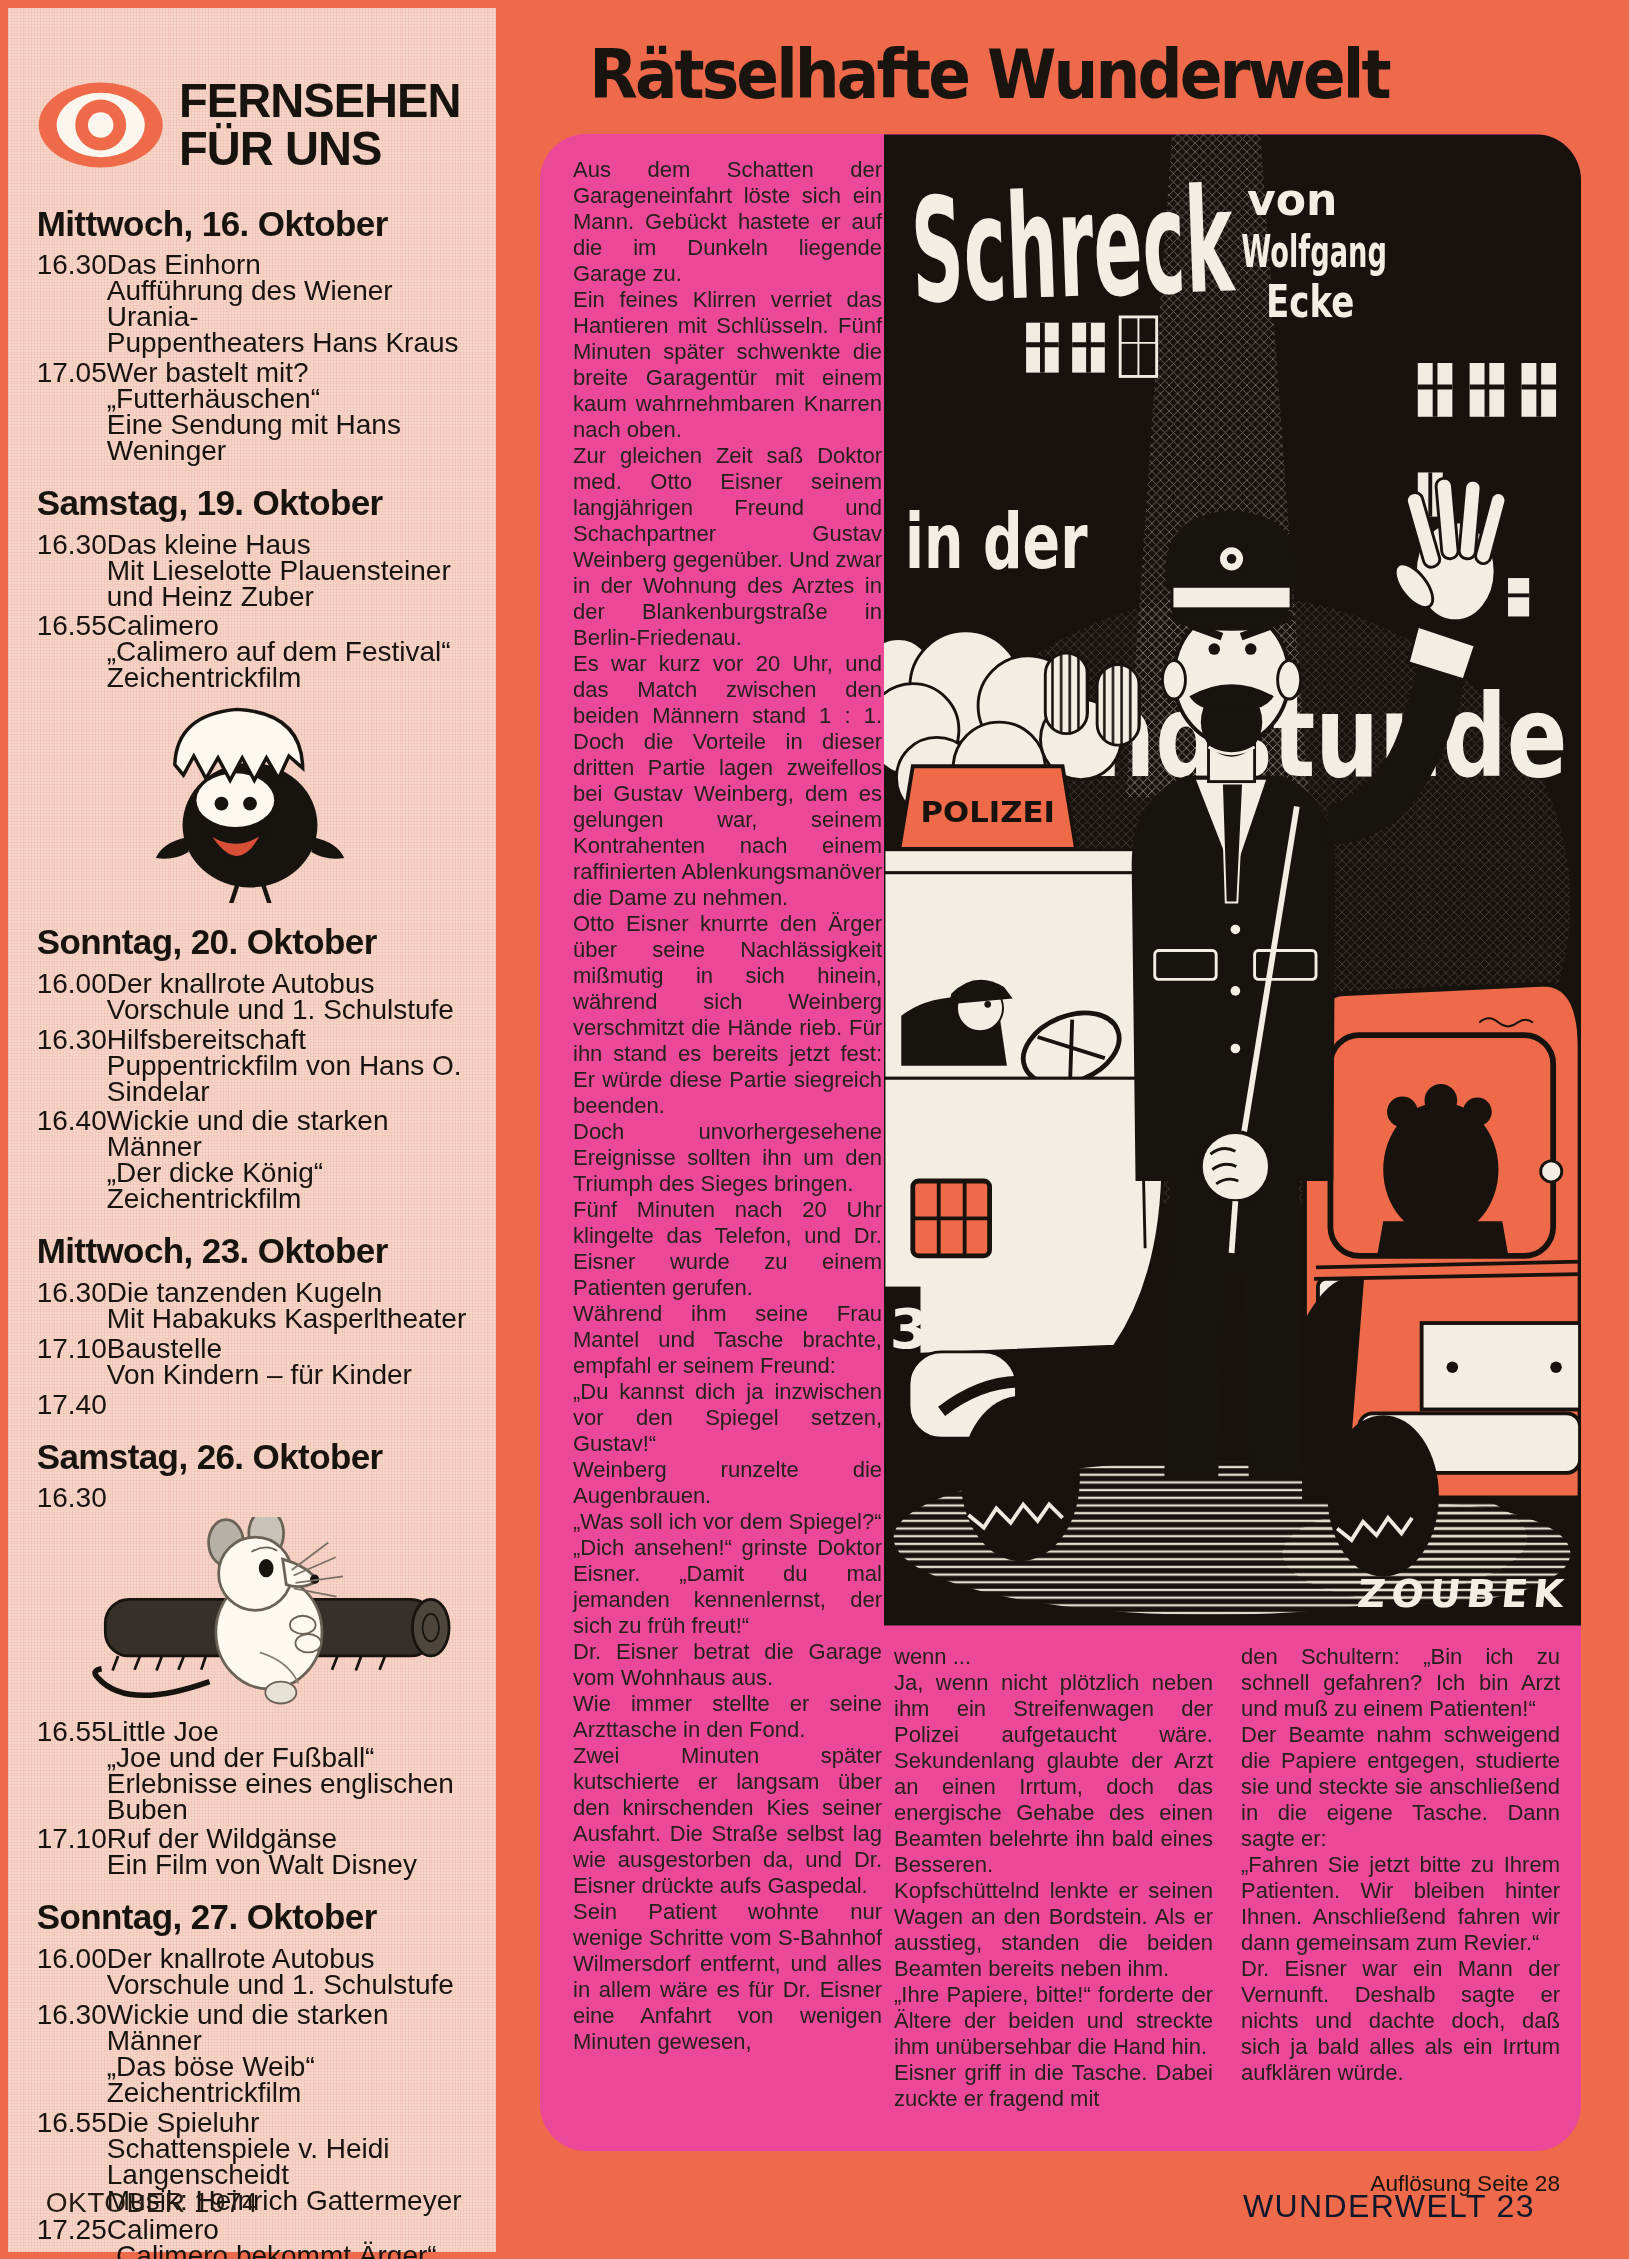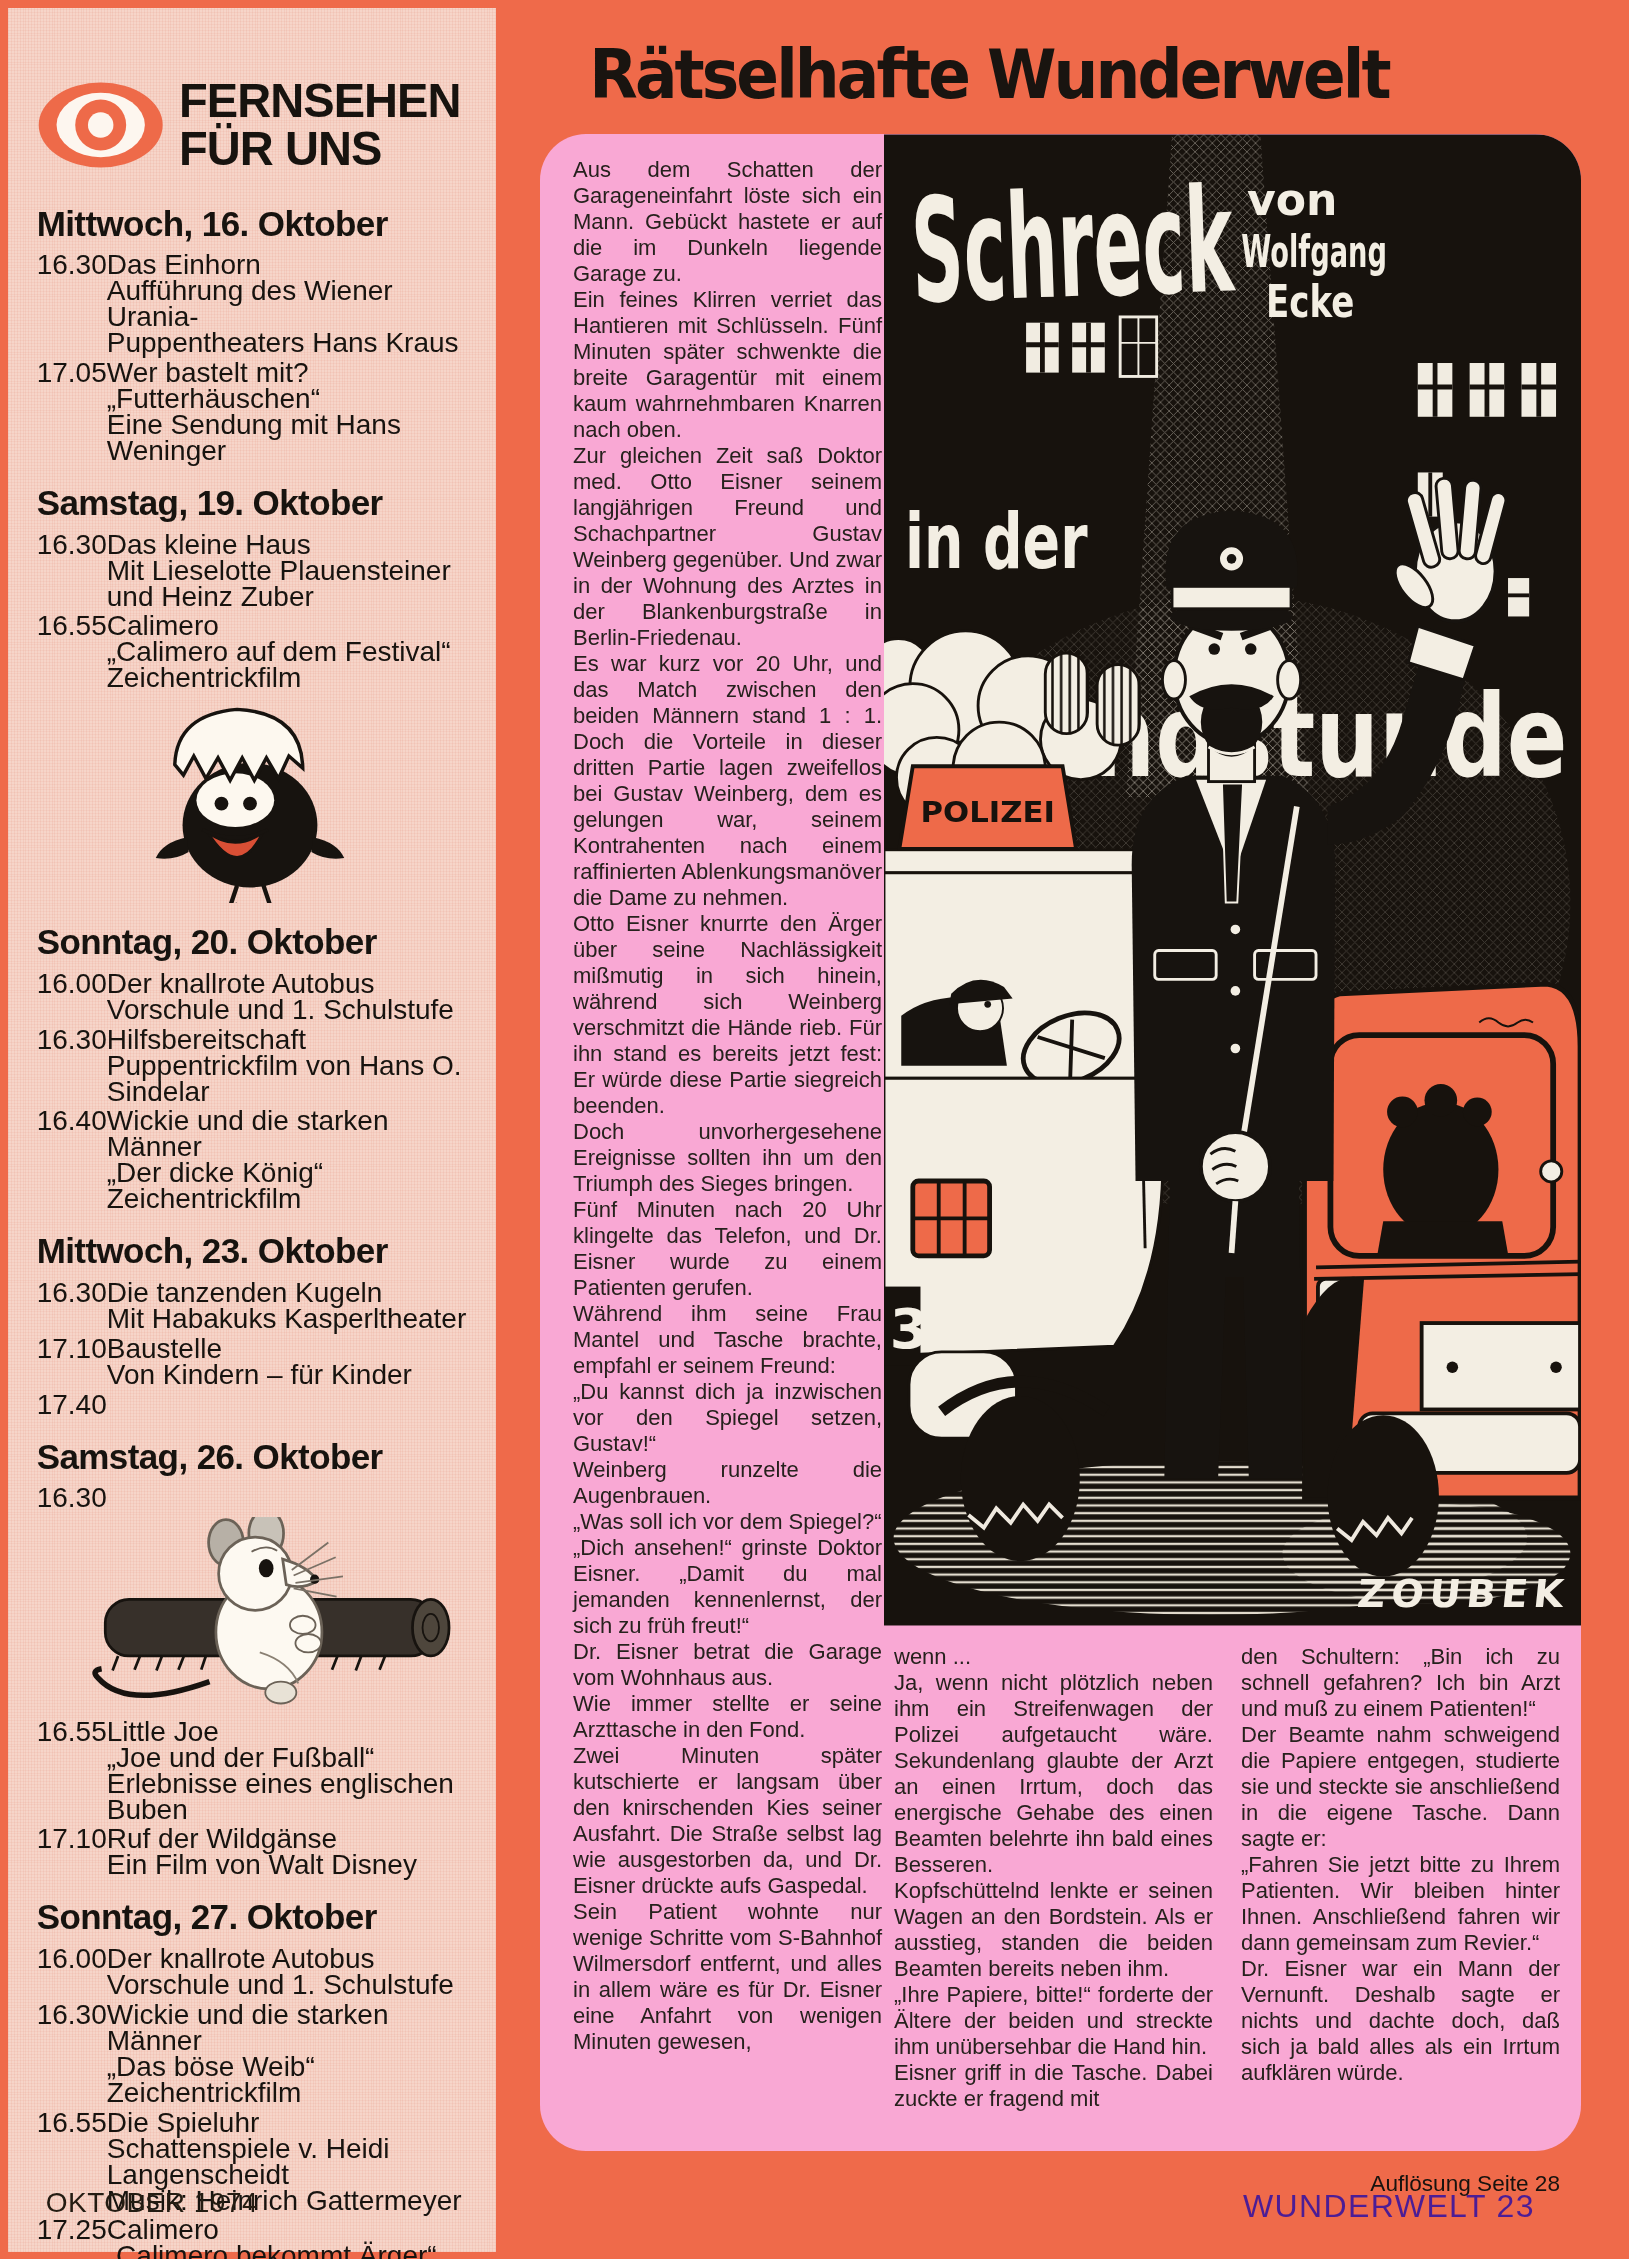--- a/index.html
+++ b/index.html
@@ -25,33 +25,33 @@
   #footer-left{position:absolute;left:38px;top:2179px;font-size:28px;
                letter-spacing:0.5px;color:#241c12;}
 
   
   #kicker{position:absolute;left:576px;top:37px;width:826px;text-align:center;
           font-family:"DejaVu Sans",sans-serif;font-weight:bold;font-size:63px;
           letter-spacing:-2.9px;color:#191410;transform:scaleY(1.06);transform-origin:top center;}
 
   
   #panel{position:absolute;left:540px;top:134px;width:1041px;height:2017px;
-         background:#f9a8d4;border-radius:46px;}
+         background:#ec4899;border-radius:46px;}
   .col{position:absolute;font-size:22px;line-height:26px;color:#26211d;
        text-align:justify;white-space:pre-line;}
   #col1{left:33px;top:23px;width:309px;}
   #col2{left:354px;top:1510px;width:319px;}
   #col3{left:701px;top:1510px;width:319px;}
   #solution{position:absolute;left:701px;top:2037px;width:319px;text-align:right;
             font-weight:normal;font-size:22.6px;color:#17130f;}
   #illo-wrap{position:absolute;left:344px;top:0;width:697px;height:1492px;
              border-radius:0 46px 0 0;overflow:hidden;}
 
   #footer-right{position:absolute;right:94px;top:2188px;font-size:32px;
-                letter-spacing:1.4px;color:#4c1d95;}
+                letter-spacing:1.4px;color:#0f172a;}
 </style>
 </head>
 <body>
 
 <div id="page">
 
   <div id="sidebar">
     <div class="sb-inner">
       <div id="logo">
         <svg width="144" height="100" viewBox="0 0 150 104">

